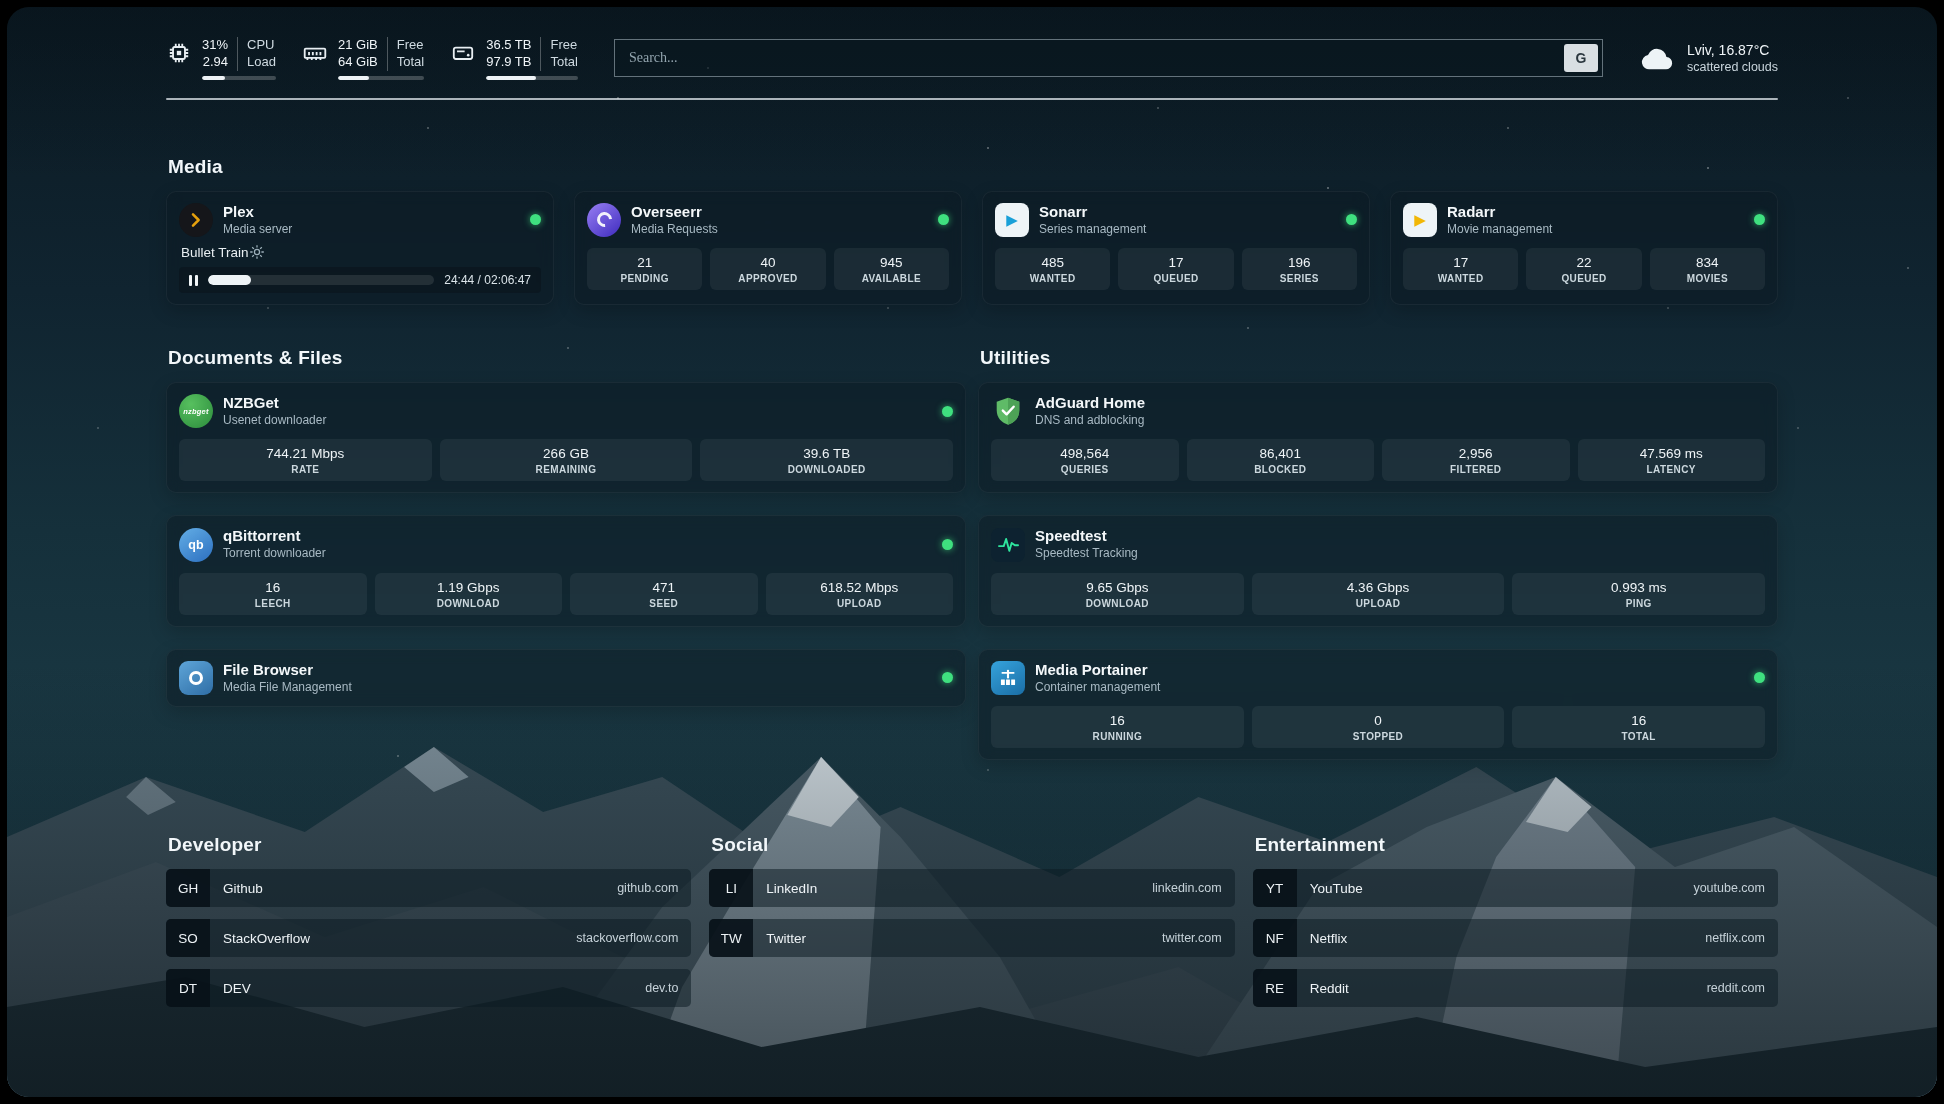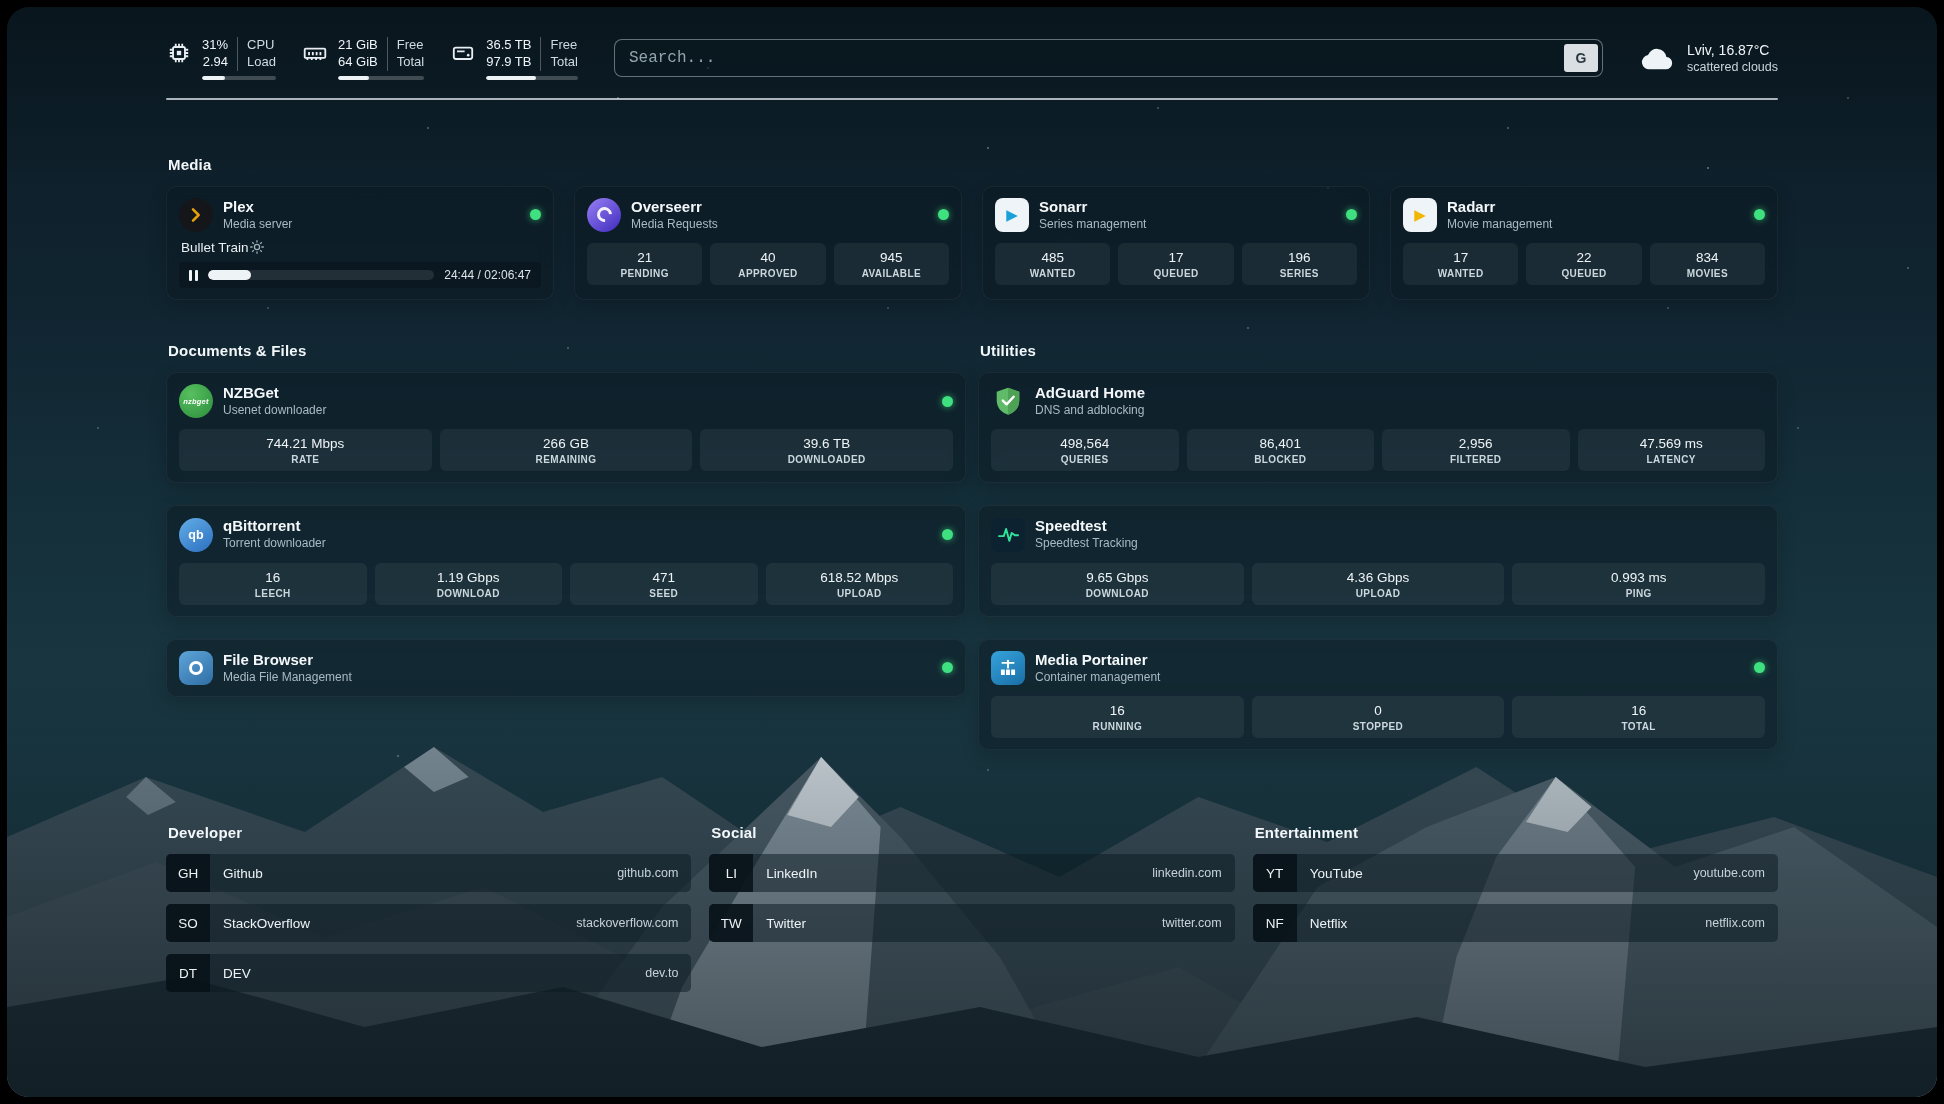--- a/index.html
+++ b/index.html
@@ -40,38 +40,38 @@
   .metric-cols { display: flex; }
   .mcol { display: flex; flex-direction: column; line-height: 1.3; font-size: 13px; }
   .mcol.vals { align-items: flex-end; color: #f0f5f8; padding-right: 9px; }
   .mcol.labs { color: #cfdae1; border-left: 1px solid rgba(255,255,255,.28); padding-left: 9px; }
   .pbar { margin-top: 5px; height: 4px; border-radius: 2px; background: rgba(255,255,255,.22); overflow: hidden; }
   .pfill { display: block; height: 100%; width: 0; background: #eef3f6; border-radius: 2px; }
 
   .searchbar { flex: 1; position: relative; margin: 0 10px; }
   .search-input {
     width: 100%; height: 38px; background: rgba(10,23,31,.55);
-    border: 1px solid rgba(173,189,199,.55); border-radius: 8px;
-    color: #e9eff3; font-size: 16px; padding: 0 52px 0 14px; outline: none; font-family: Liberation Mono, monospace;
+    border: 1px solid rgba(173,189,199,.55); border-radius: 0;
+    color: #e9eff3; font-size: 14px; padding: 0 52px 0 14px; outline: none; font-family: Liberation Serif, serif;
   }
   .search-input::placeholder { color: #93a5af; }
   .search-engine {
     position: absolute; top: 5px; right: 5px; bottom: 5px; width: 34px; border: none; border-radius: 3px;
     background: #d9dfe3; color: #2a363e; font-weight: 700; font-size: 14px; cursor: pointer; font-family: inherit;
   }
   .weather { display: flex; align-items: center; gap: 12px; }
   .weather-icon { width: 36px; height: 30px; flex: none; }
   .weather-text { line-height: 1.35; }
   .weather-loc { font-size: 14px; color: #f0f5f8; }
   .weather-cond { font-size: 12.5px; color: #c9d5dc; }
 
   .divider { margin-top: 18px; height: 2px; background: rgba(233,240,244,.72); border-radius: 1px; }
 
   
-  .section-title { font-size: 15px; font-weight: 700; color: #f2f7fa; margin: 0 0 13px 2px; letter-spacing: .2px; }
+  .section-title { font-size: 19px; font-weight: 700; color: #f2f7fa; margin: 0 0 13px 2px; letter-spacing: .2px; }
   .media-section { margin-top: 56px; }
   .media-grid { display: grid; grid-template-columns: repeat(4, 1fr); gap: 20px; }
 
   .card {
     position: relative; background: rgba(10,24,33,.45); border: 1px solid rgba(255,255,255,.05);
     border-radius: 10px; padding: 11px 12px; backdrop-filter: blur(7px);
     box-shadow: 0 6px 18px rgba(0,0,0,.18);
   }
   .card-head { display: flex; align-items: center; gap: 10px; }
   .app-icon { width: 34px; height: 34px; flex: none; display: flex; align-items: center; justify-content: center; border-radius: 8px; }
@@ -590,17 +590,22 @@
         <div class="bm-row">
           <span class="bm-abbr">YT</span>
           <span class="bm-label">YouTube</span>
           <span class="bm-url">youtube.com</span>
         </div>
         <div class="bm-row">
           <span class="bm-abbr">NF</span>
           <span class="bm-label">Netflix</span>
           <span class="bm-url">netflix.com</span>
         </div>
+        <div class="bm-row">
+          <span class="bm-abbr">RE</span>
+          <span class="bm-label">Reddit</span>
+          <span class="bm-url">reddit.com</span>
+        </div>
       </div>
 
     </div>
   </div>
 </div>
 
 </body></html>

